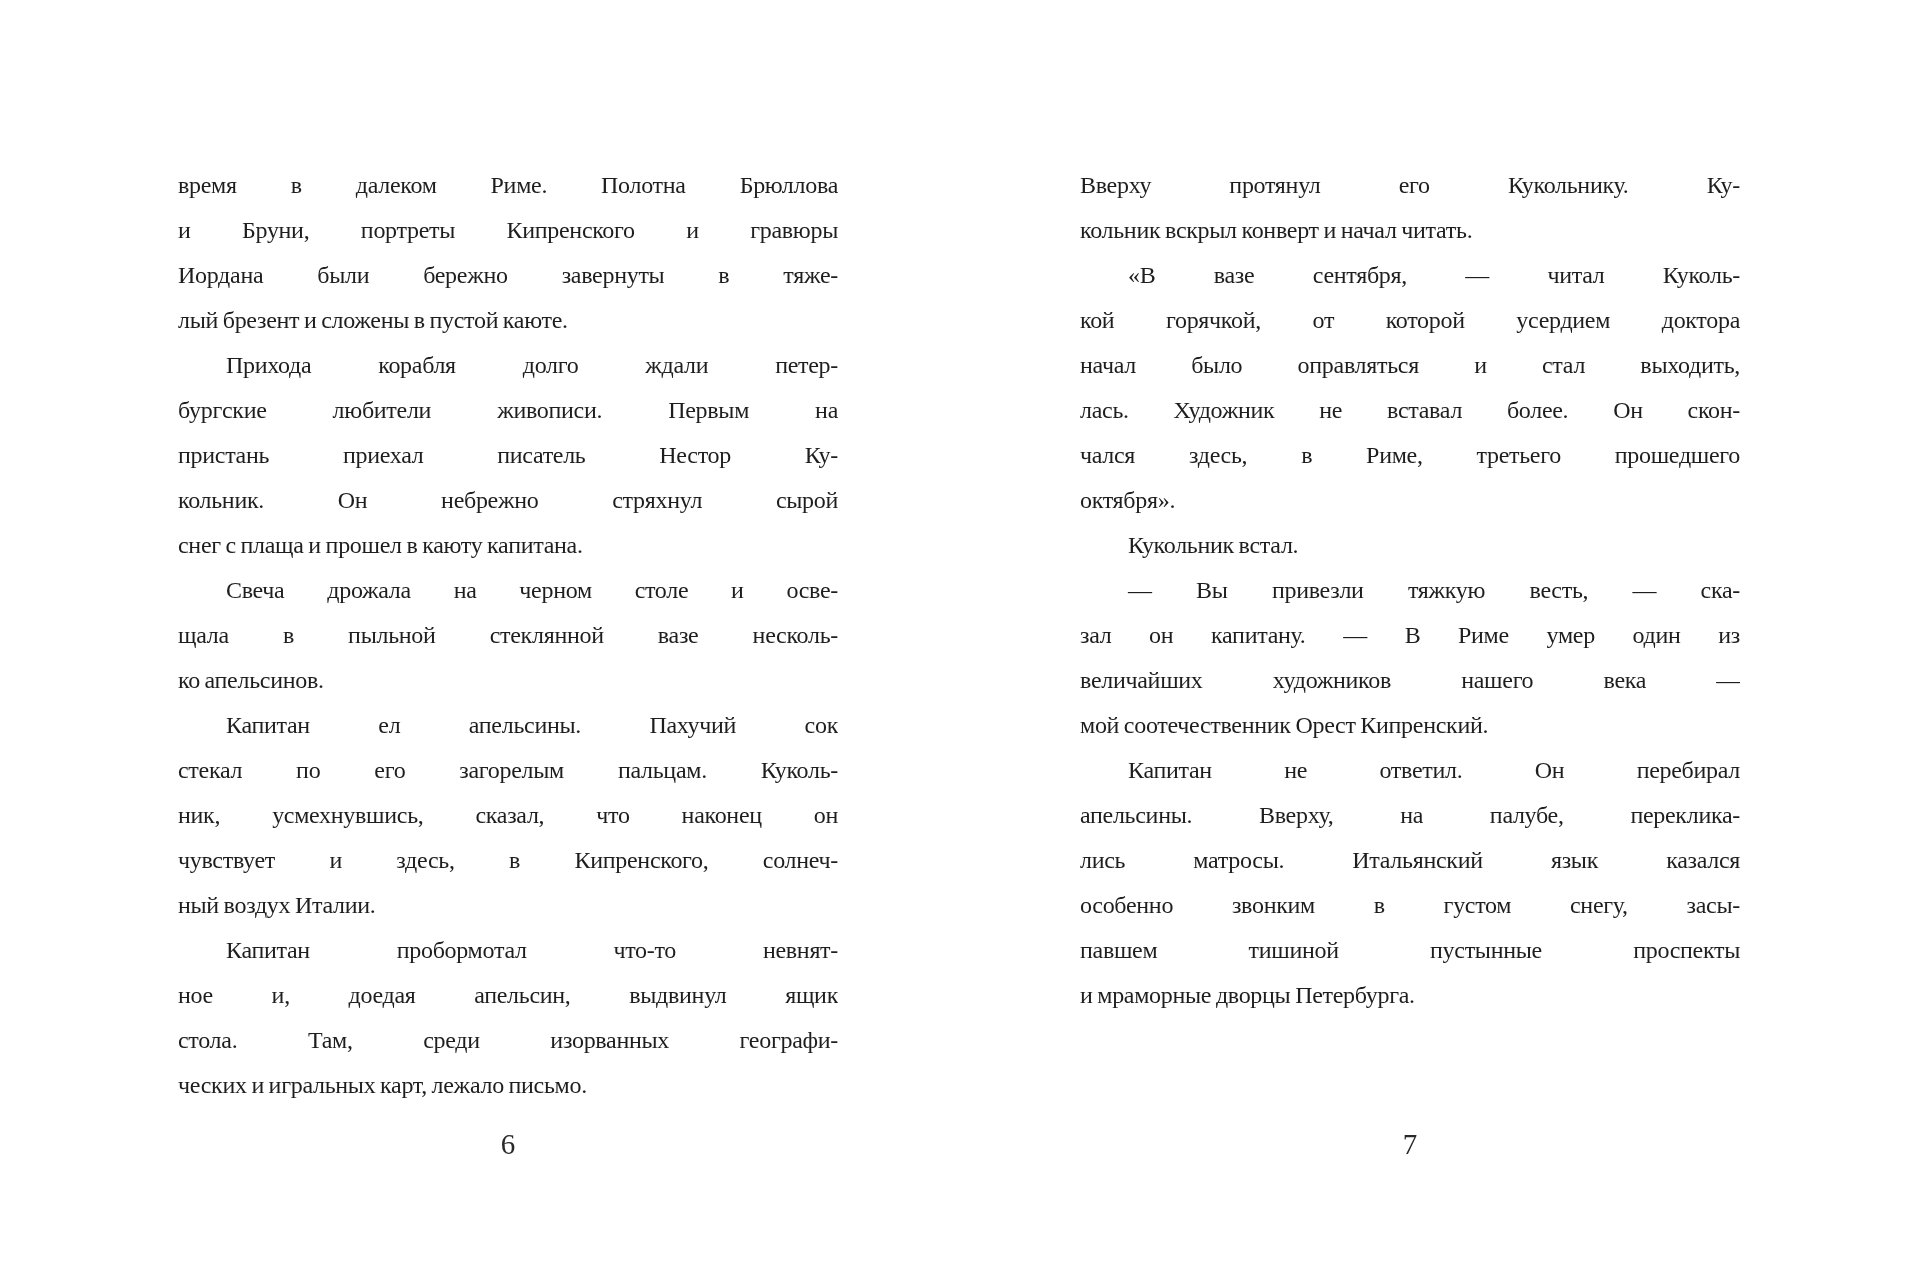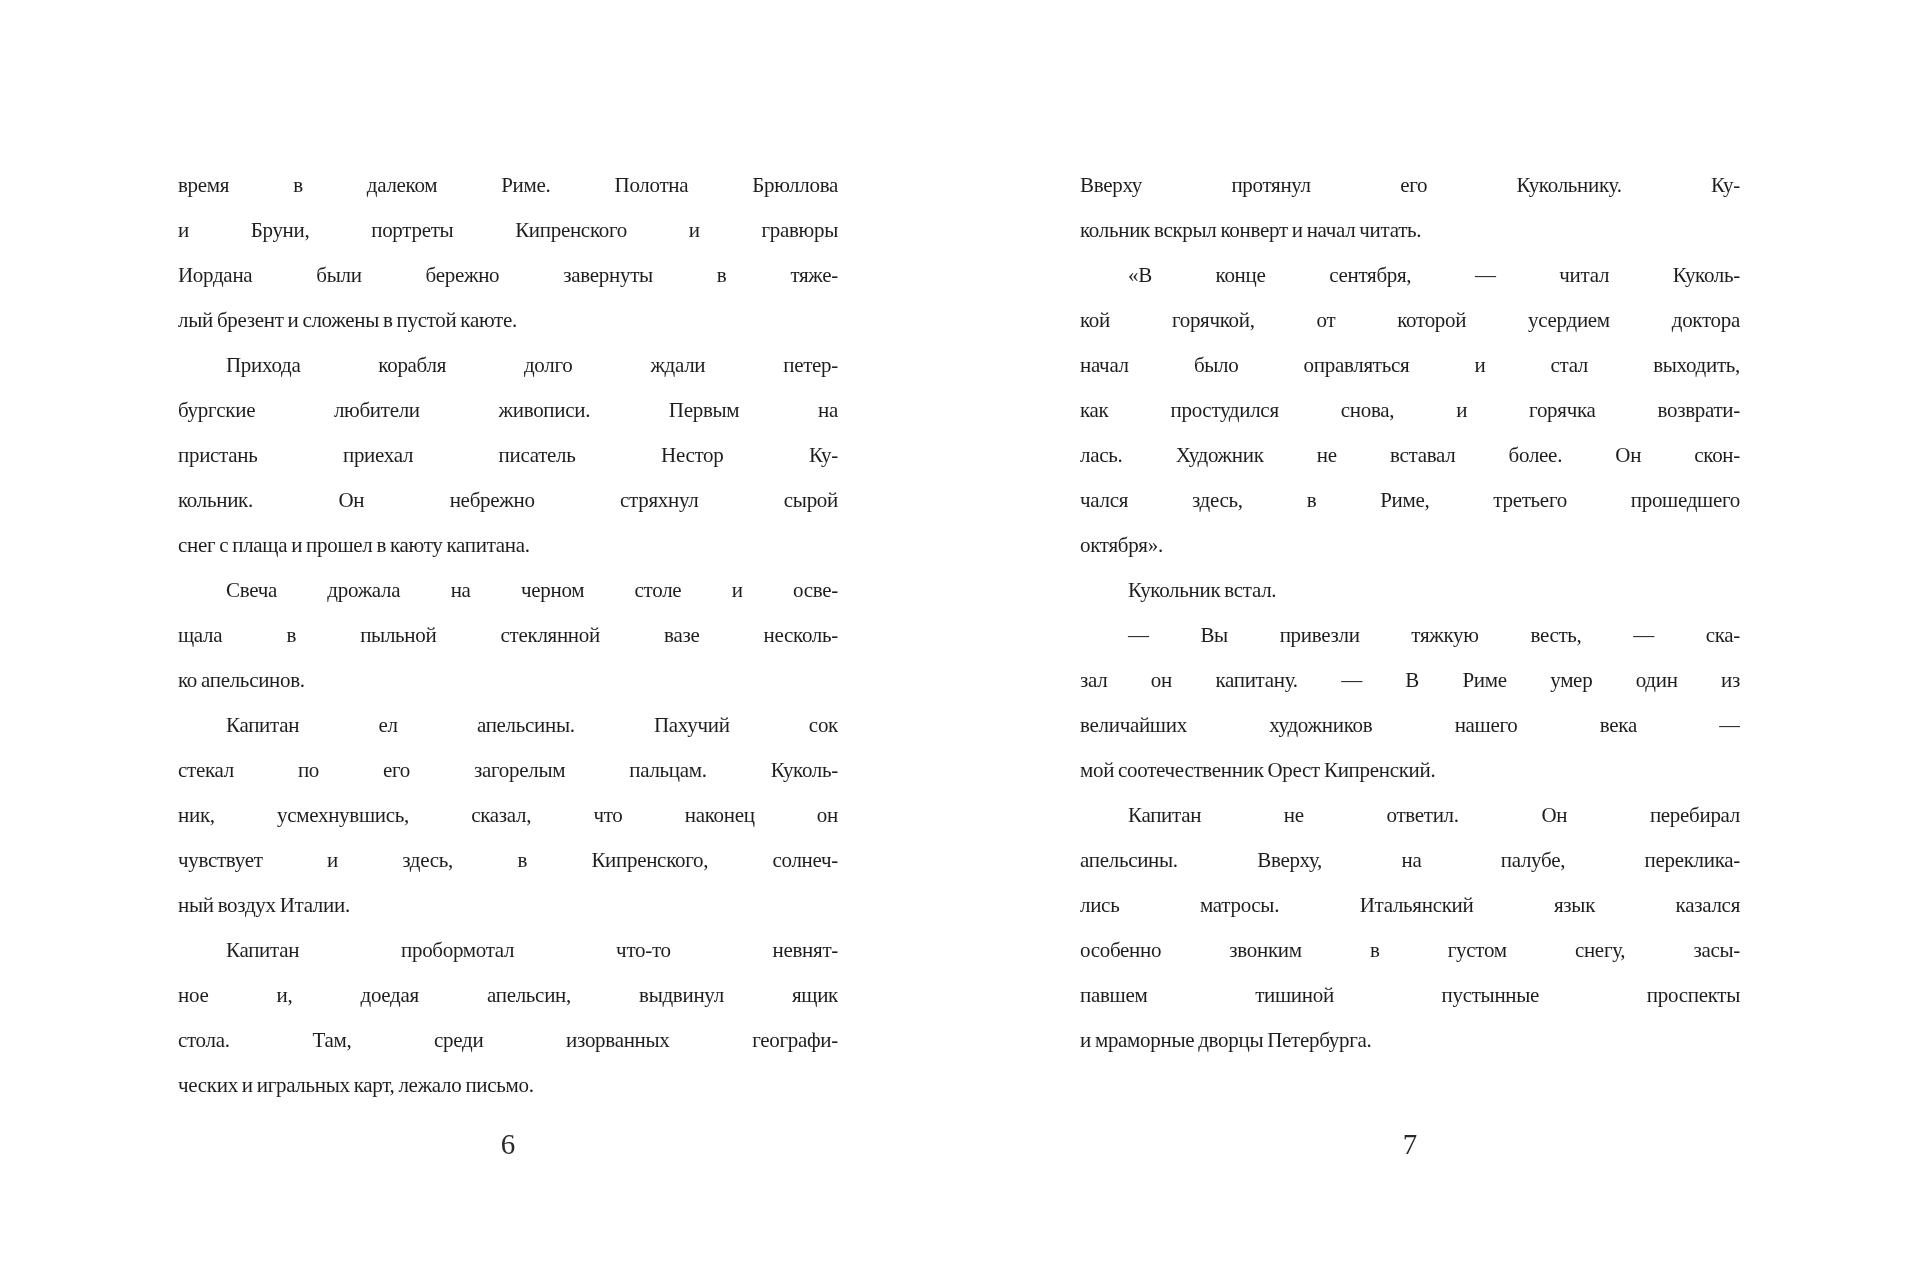--- a/index.html
+++ b/index.html
@@ -26,21 +26,21 @@
     height: 1270px;
     background: #ffffff;
   }
   .page.left  { left: 0; }
   .page.right { left: 957px; }
   .text-block {
     position: absolute;
     top: 163px;
     width: 660px;
     color: #1e1e1e;
-    font-size: 21px;
+    font-size: 24px;
     line-height: 45px;
     letter-spacing: -0.3px;
     word-spacing: -1px;
   }
   .page.left  .text-block { left: 178px; }
   .page.right .text-block { left: 123px; }
   .line {
     height: 45px;
     overflow: hidden;
     text-align: justify;
@@ -95,24 +95,23 @@
         <div class="line">стола. Там, среди изорванных географи-</div>
         <div class="line last">ческих и игральных карт, лежало письмо.</div>
       </div>
     <div class="page-number">6</div>
   </div>
 
   <div class="page right">
     <div class="text-block">
         <div class="line">Вверху протянул его Кукольнику. Ку-</div>
         <div class="line last">кольник вскрыл конверт и начал читать.</div>
-        <div class="line indent">«В конце сентября, — читал Куколь-</div>
+        <div class="line indent">«В вазе сентября, — читал Куколь-</div>
         <div class="line">кой горячкой, от которой усердием доктора</div>
         <div class="line">начал было оправляться и стал выходить,</div>
-        <div class="line">как простудился снова, и горячка возврати-</div>
         <div class="line">лась. Художник не вставал более. Он скон-</div>
         <div class="line">чался здесь, в Риме, третьего прошедшего</div>
         <div class="line last">октября».</div>
         <div class="line indent last">Кукольник встал.</div>
         <div class="line indent">— Вы привезли тяжкую весть, — ска-</div>
         <div class="line">зал он капитану. — В Риме умер один из</div>
         <div class="line">величайших художников нашего века —</div>
         <div class="line last">мой соотечественник Орест Кипренский.</div>
         <div class="line indent">Капитан не ответил. Он перебирал</div>
         <div class="line">апельсины. Вверху, на палубе, переклика-</div>

